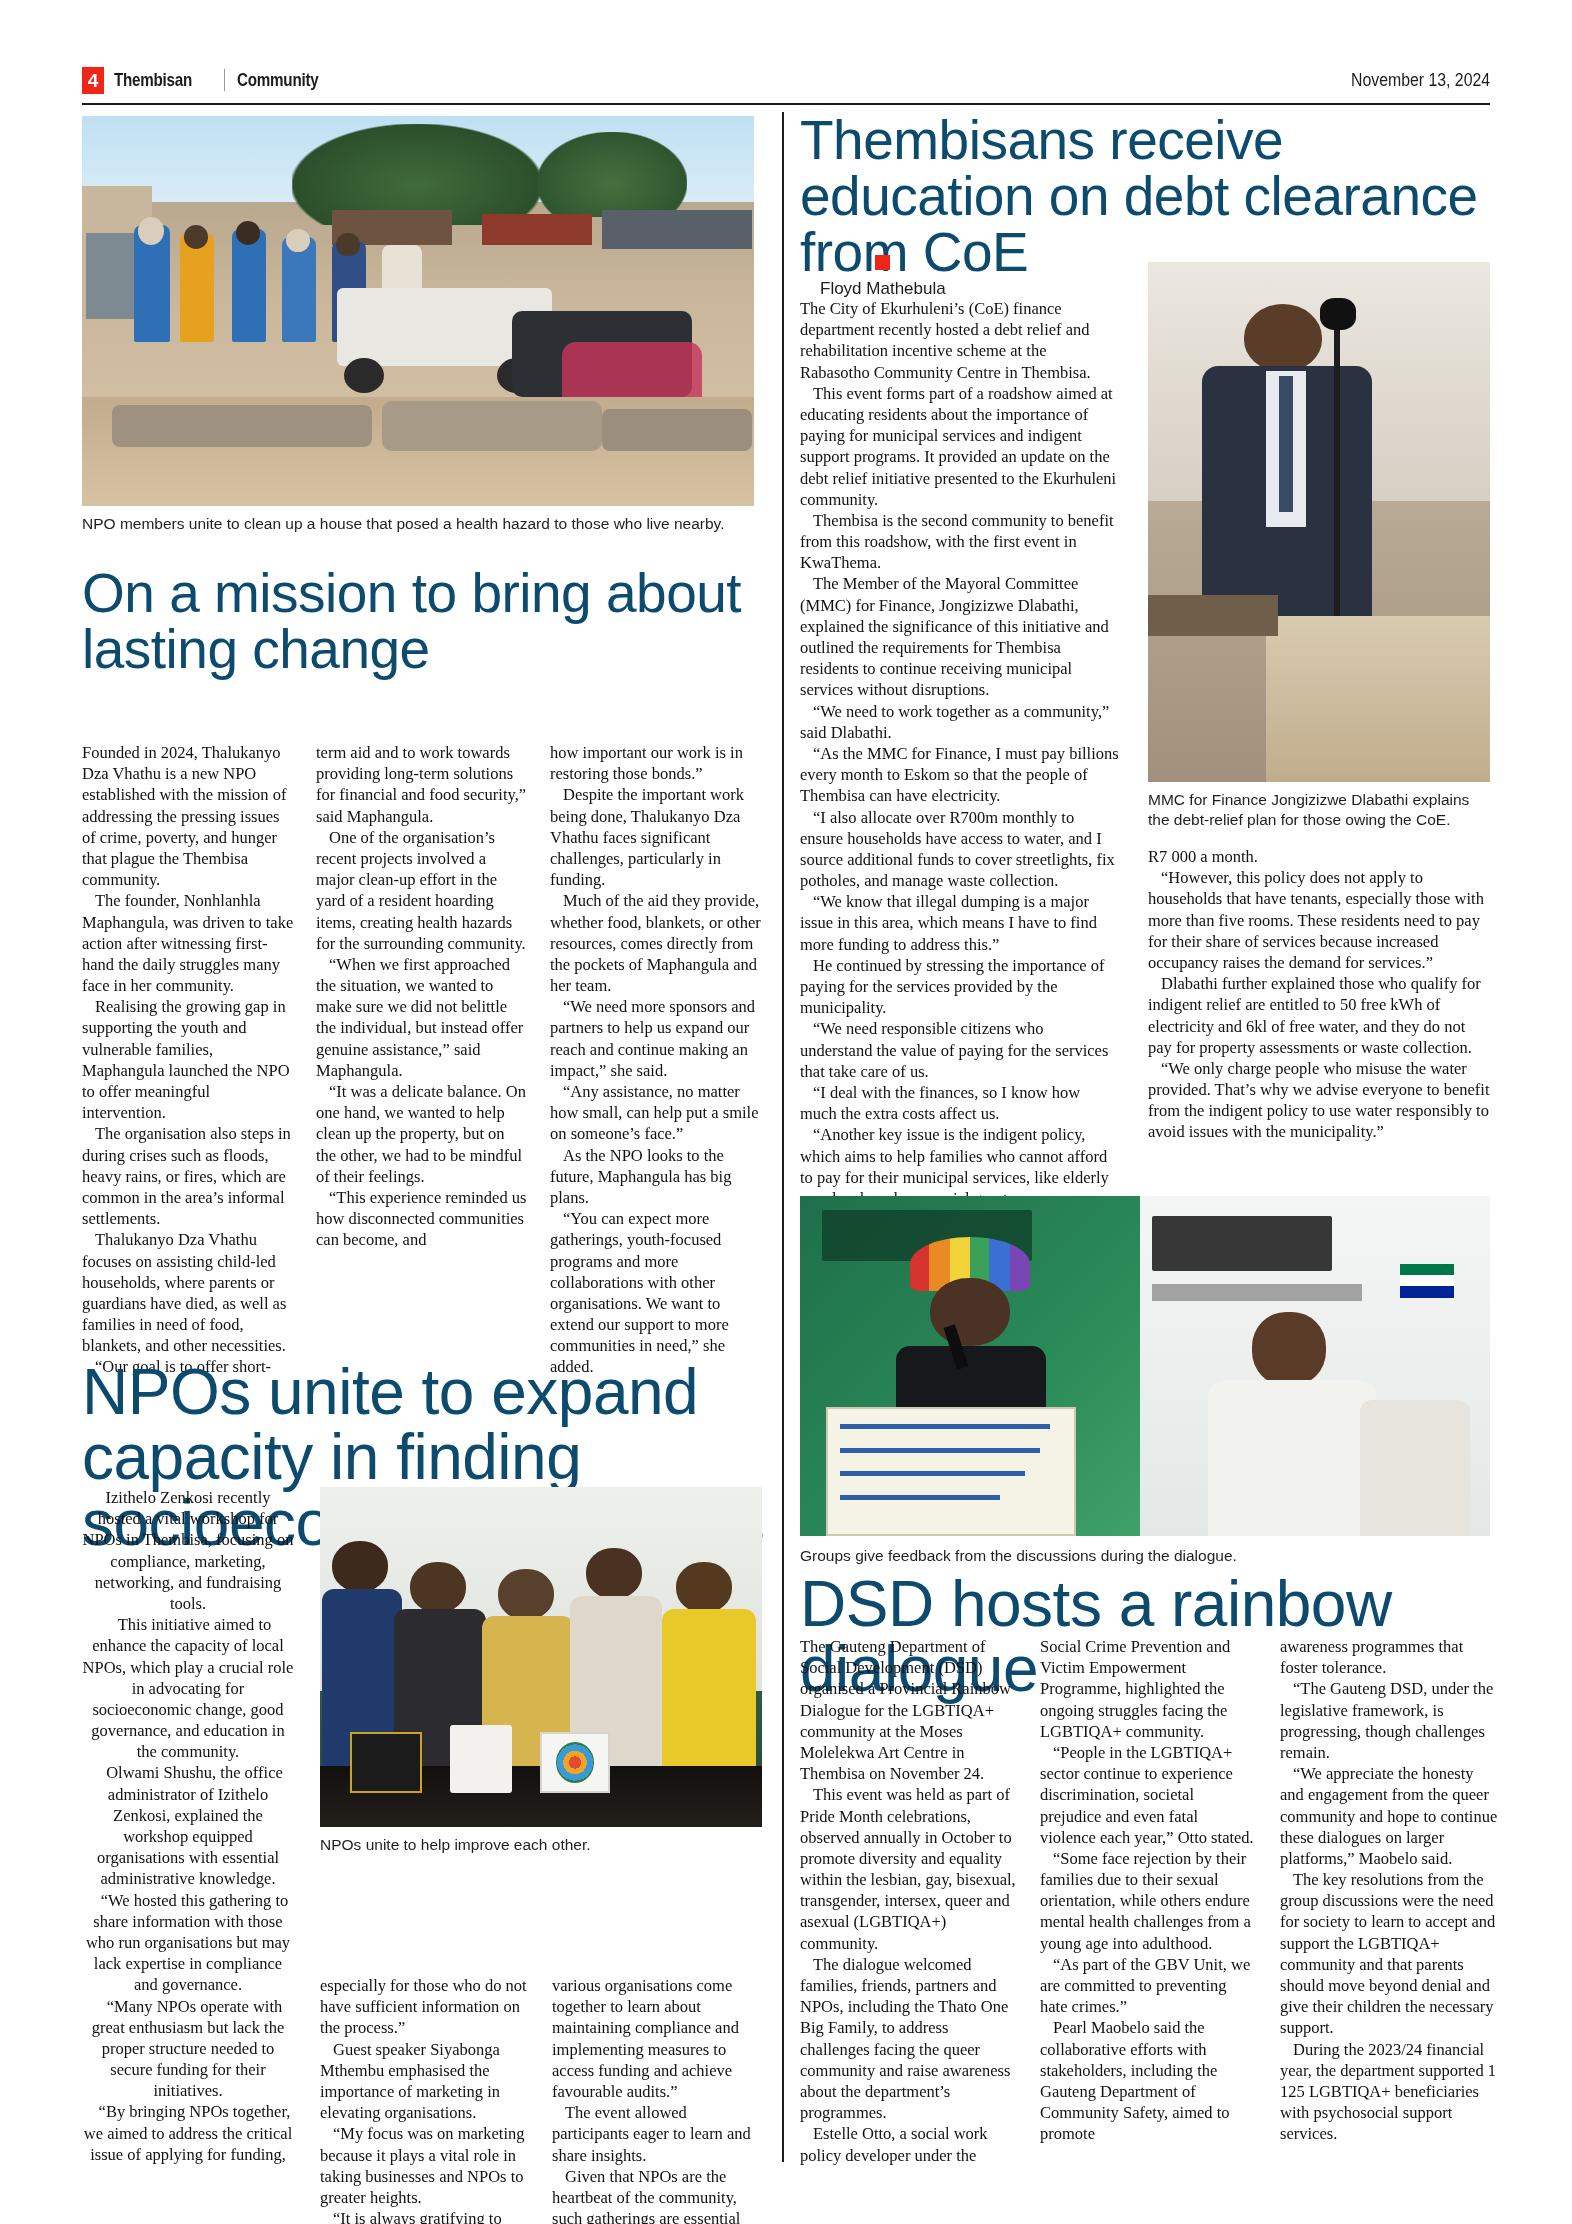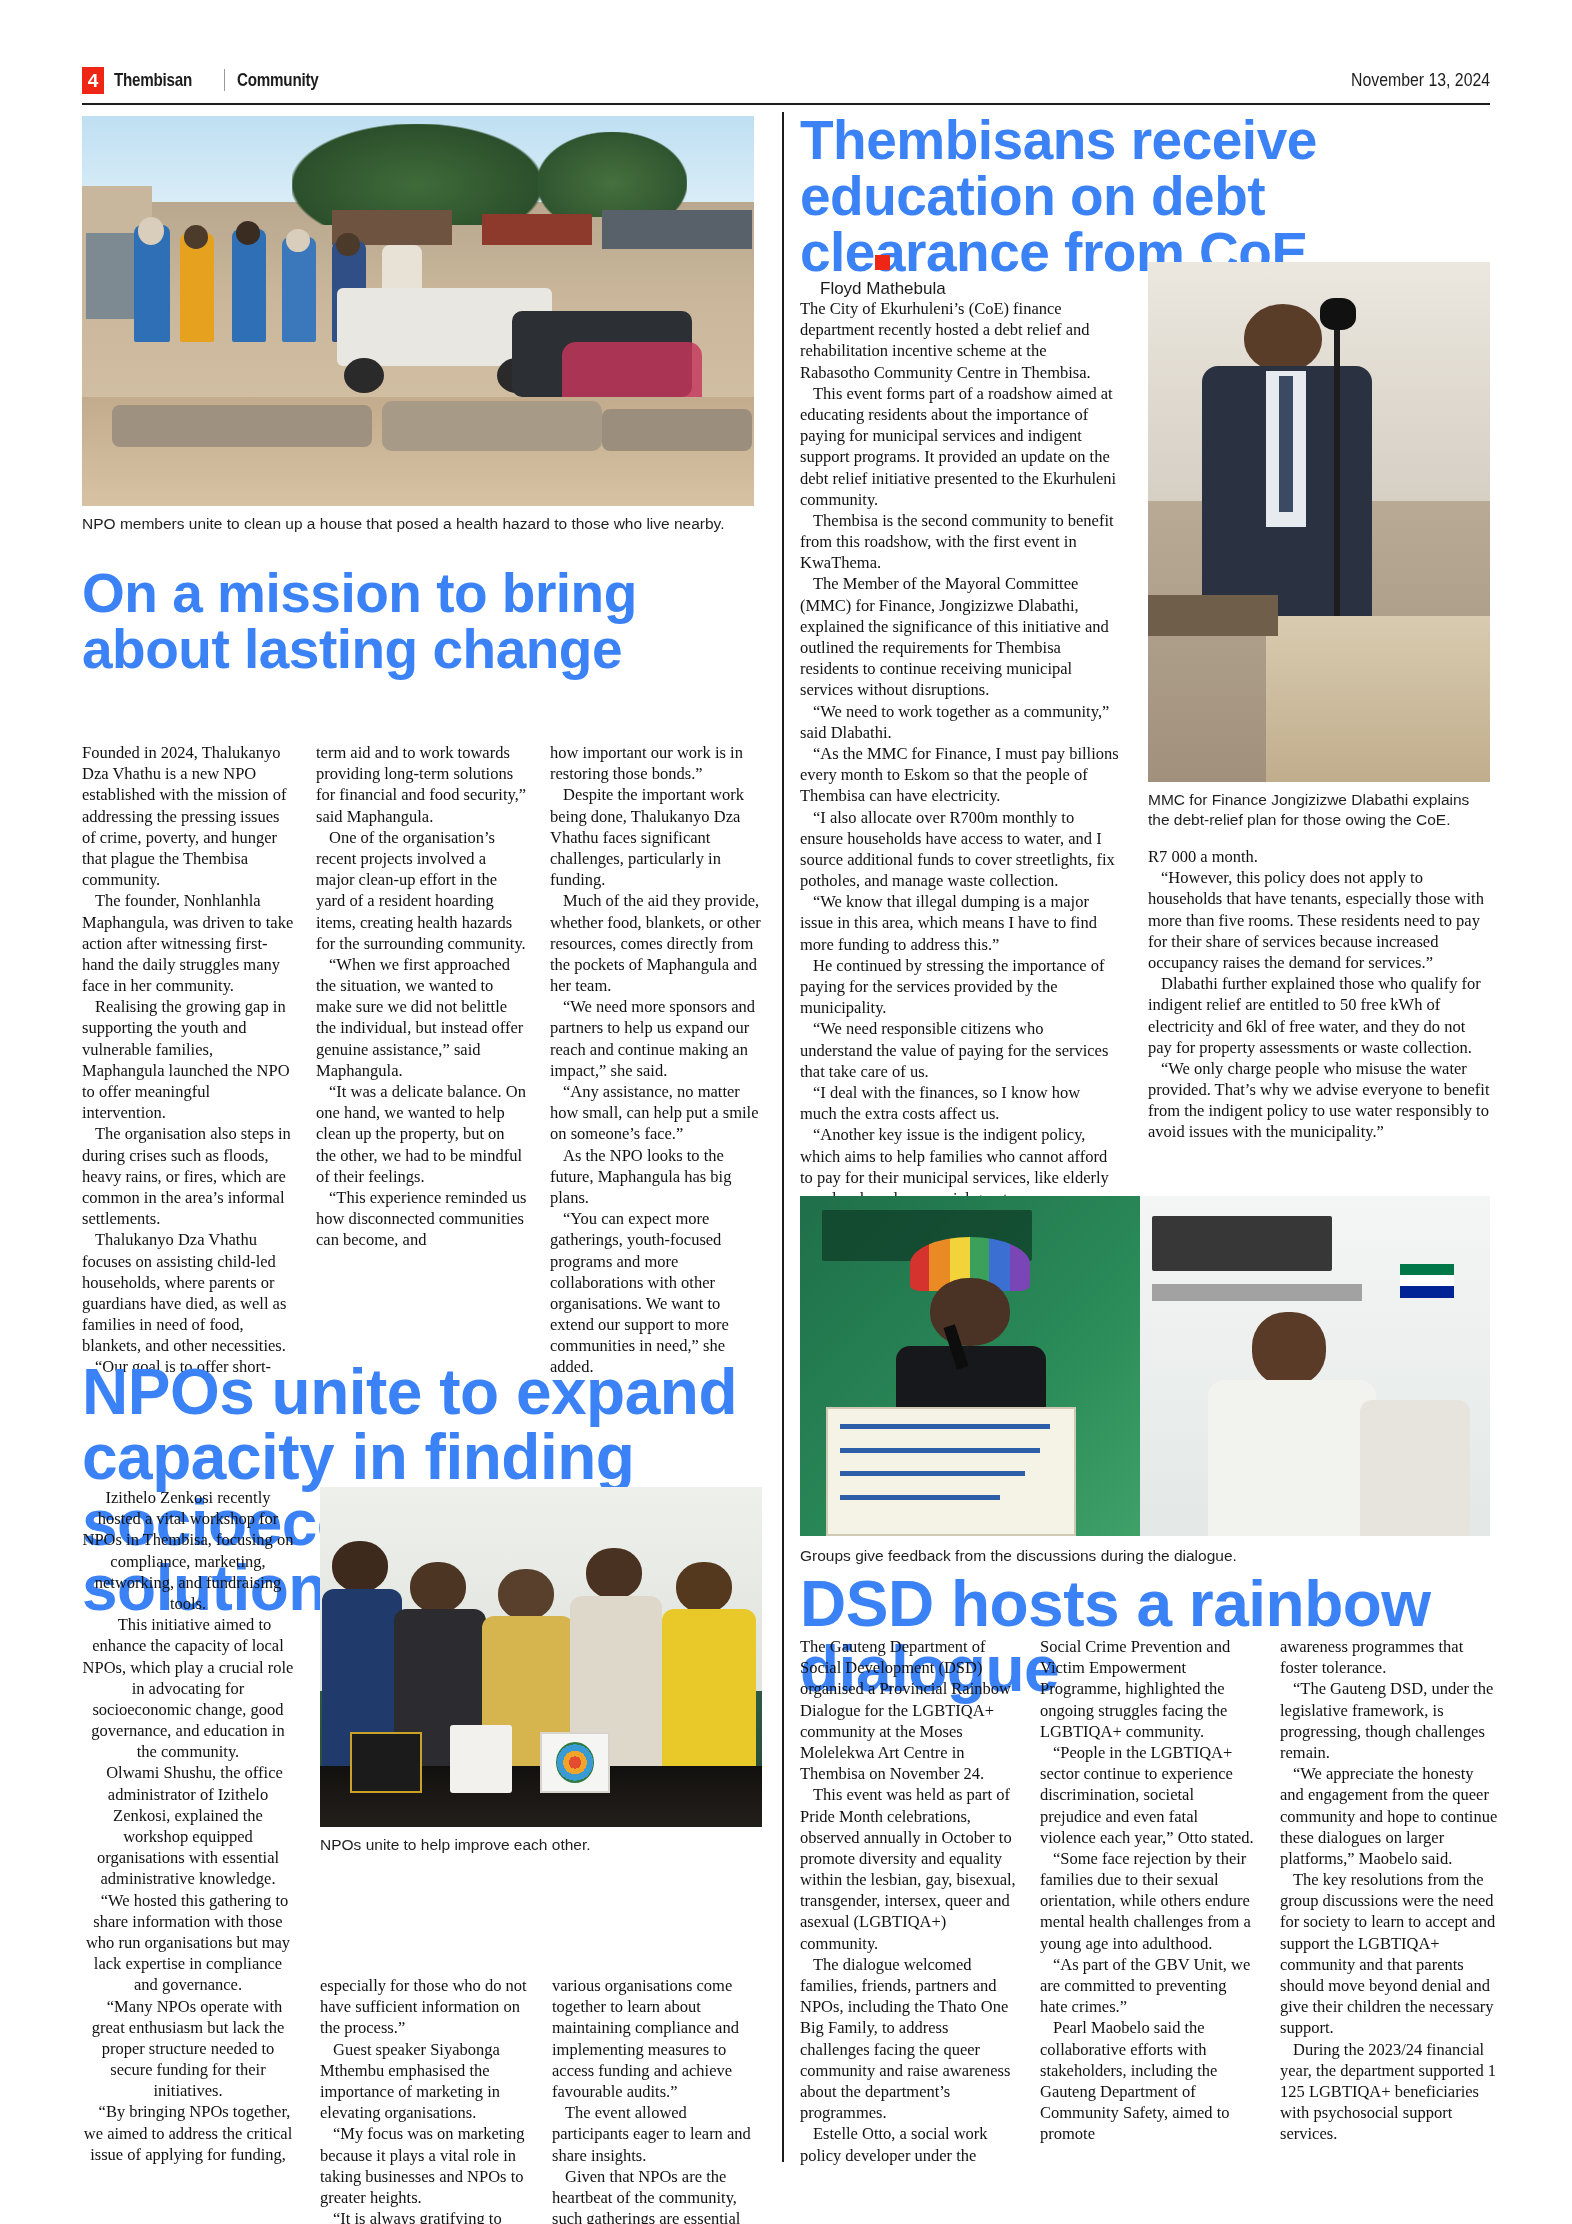--- a/index.html
+++ b/index.html
@@ -43,22 +43,22 @@
     transform:scaleX(0.88); transform-origin:right center;
   }
   .mast-rule {
     position:absolute; left:82px; top:103px; width:1408px; height:2px;
     background:#1c1c1c;
   }
 
   
   .headline {
     font-family:"Liberation Sans", sans-serif;
-    font-weight:700;
-    color:#3b82f6;
+    font-weight:400;
+    color:#0c4a6e;
     line-height:1.02;
     letter-spacing:-0.5px;
   }
   .hl-big { font-size:55px; }
   .hl-mid { font-size:64px; }
   .caption {
     font-family:"Liberation Sans", sans-serif;
     font-size:15.5px; line-height:1.28; color:#1f1f1f;
   }
   .byline {

